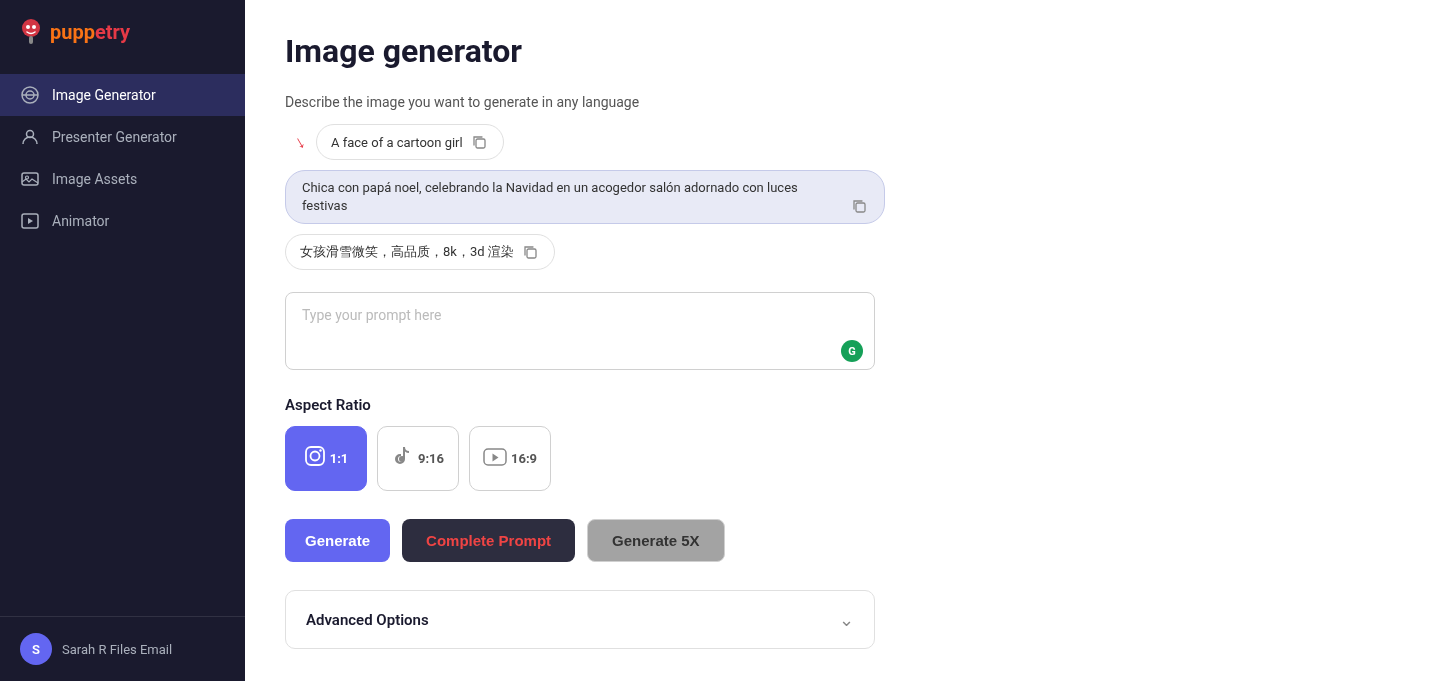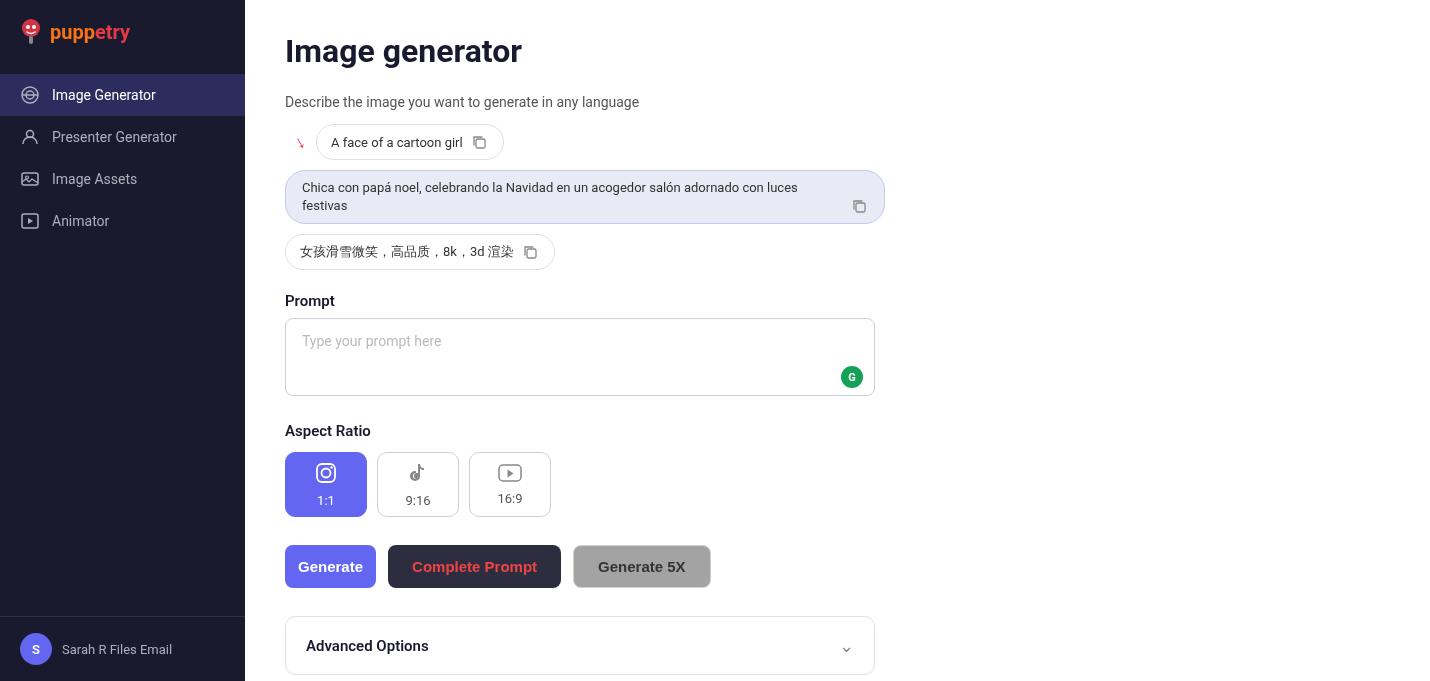--- a/index.html
+++ b/index.html
@@ -212,47 +212,47 @@
       display: flex;
       gap: 10px;
       margin-bottom: 28px;
     }
     .aspect-option {
       width: 82px;
       height: 65px;
       border-radius: 10px;
       border: 1.5px solid #d0d0d0;
       display: flex;
-      flex-direction: column;
+      flex-direction: row;
       align-items: center;
       justify-content: center;
       gap: 4px;
       cursor: pointer;
       background: #fff;
       color: #555;
       font-size: 13px;
-      font-weight: 400;
+      font-weight: 700;
     }
     .aspect-option.selected {
       background: #6366f1;
       border-color: #6366f1;
       color: #fff;
     }
     .aspect-icon {
       font-size: 20px;
     }
 
     
     .action-buttons {
       display: flex;
       gap: 12px;
       margin-bottom: 28px;
     }
     .btn-generate {
-      padding: 12px 13px;
+      padding: 12px 20px;
       border-radius: 8px;
       background: #6366f1;
       color: #fff;
       font-size: 15px;
       font-weight: 600;
       border: none;
       cursor: pointer;
     }
 
     .btn-complete {
@@ -405,21 +405,20 @@
       <span class="chip-copy">
         <svg width="15" height="15" viewBox="0 0 15 15" fill="none">
           <rect x="4" y="4" width="9" height="9" rx="1.5" stroke="#888" stroke-width="1.3"></rect>
           <path d="M2 10V2h8" stroke="#888" stroke-width="1.3" fill="none" stroke-linecap="round"></path>
         </svg>
       </span>
     </div>
   </div>
 
   <div style="margin-bottom:22px;">
-    <div class="prompt-label">Prompt</div>
     <div class="prompt-wrapper">
       <textarea class="prompt-textarea" placeholder="Type your prompt here" style=""></textarea>
       <div class="grammarly-icon">G</div>
     </div>
   </div>
 
   <div style="margin-bottom:22px;">
     <div class="aspect-label">Aspect Ratio</div>
     <div class="aspect-options">
 

